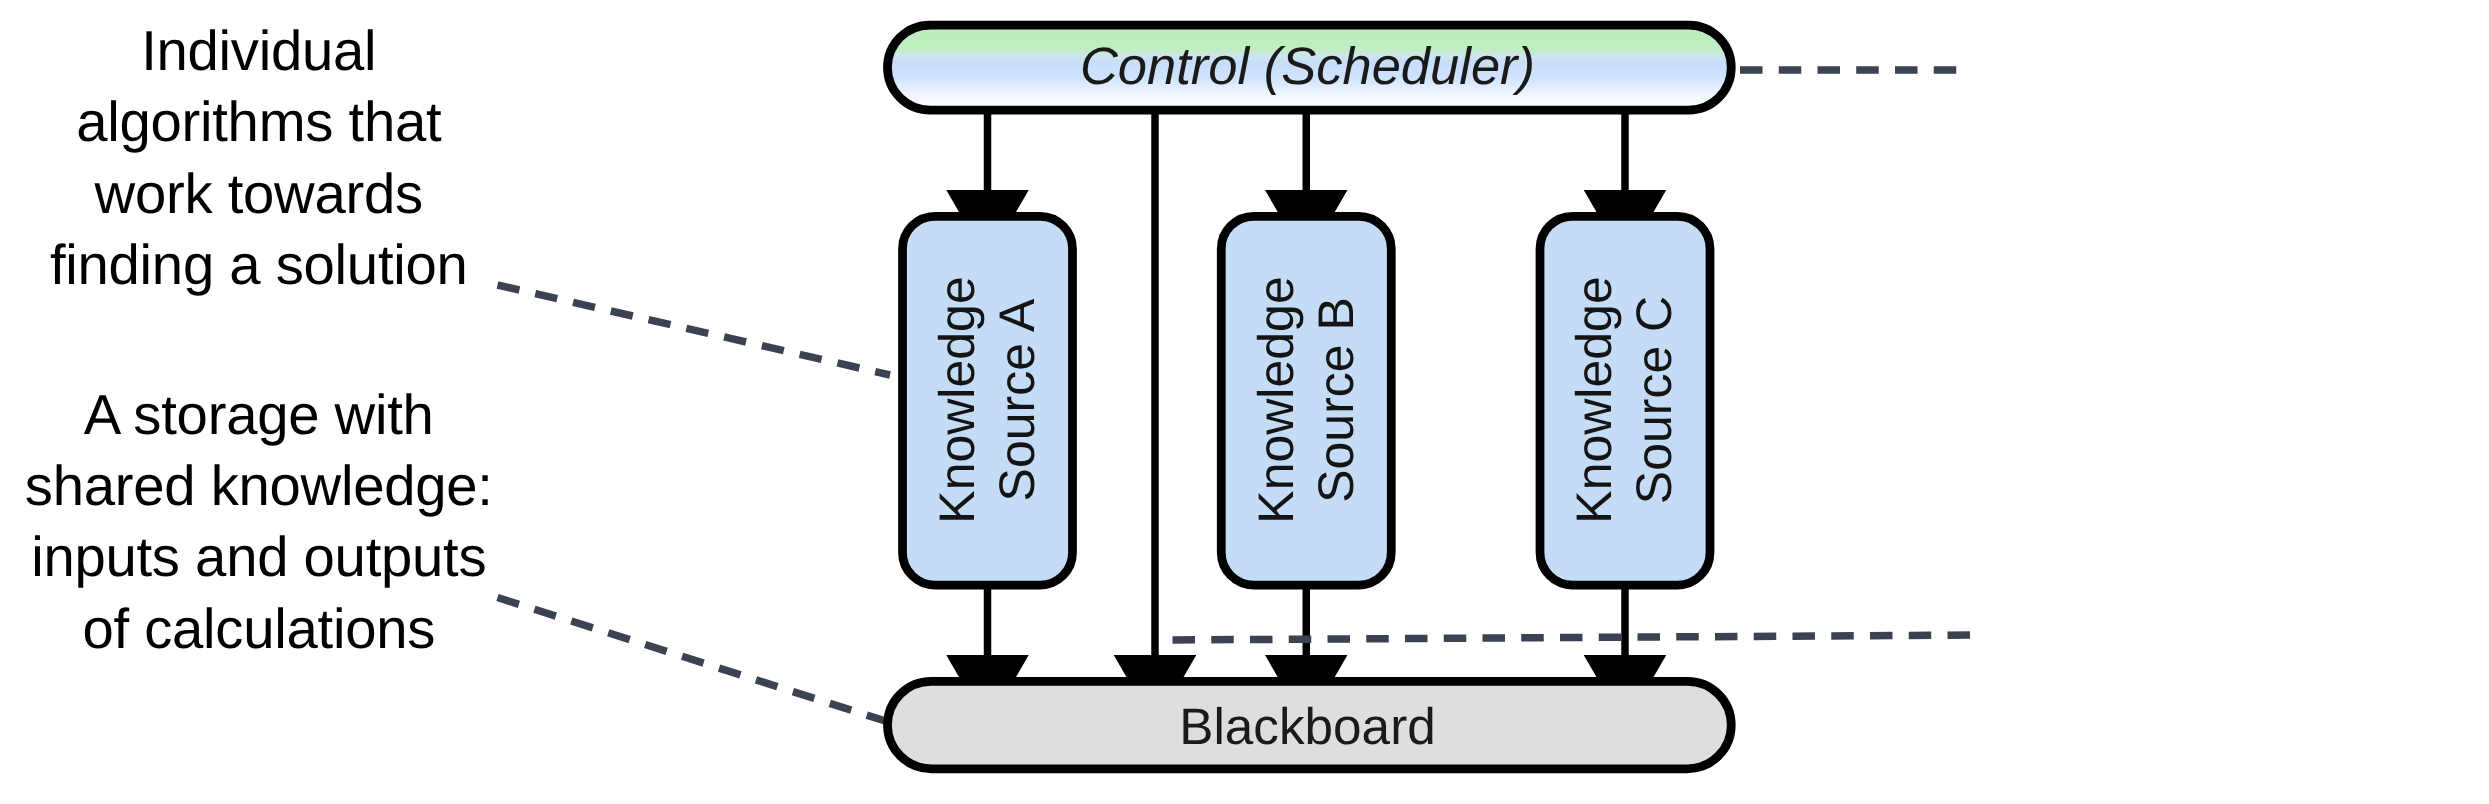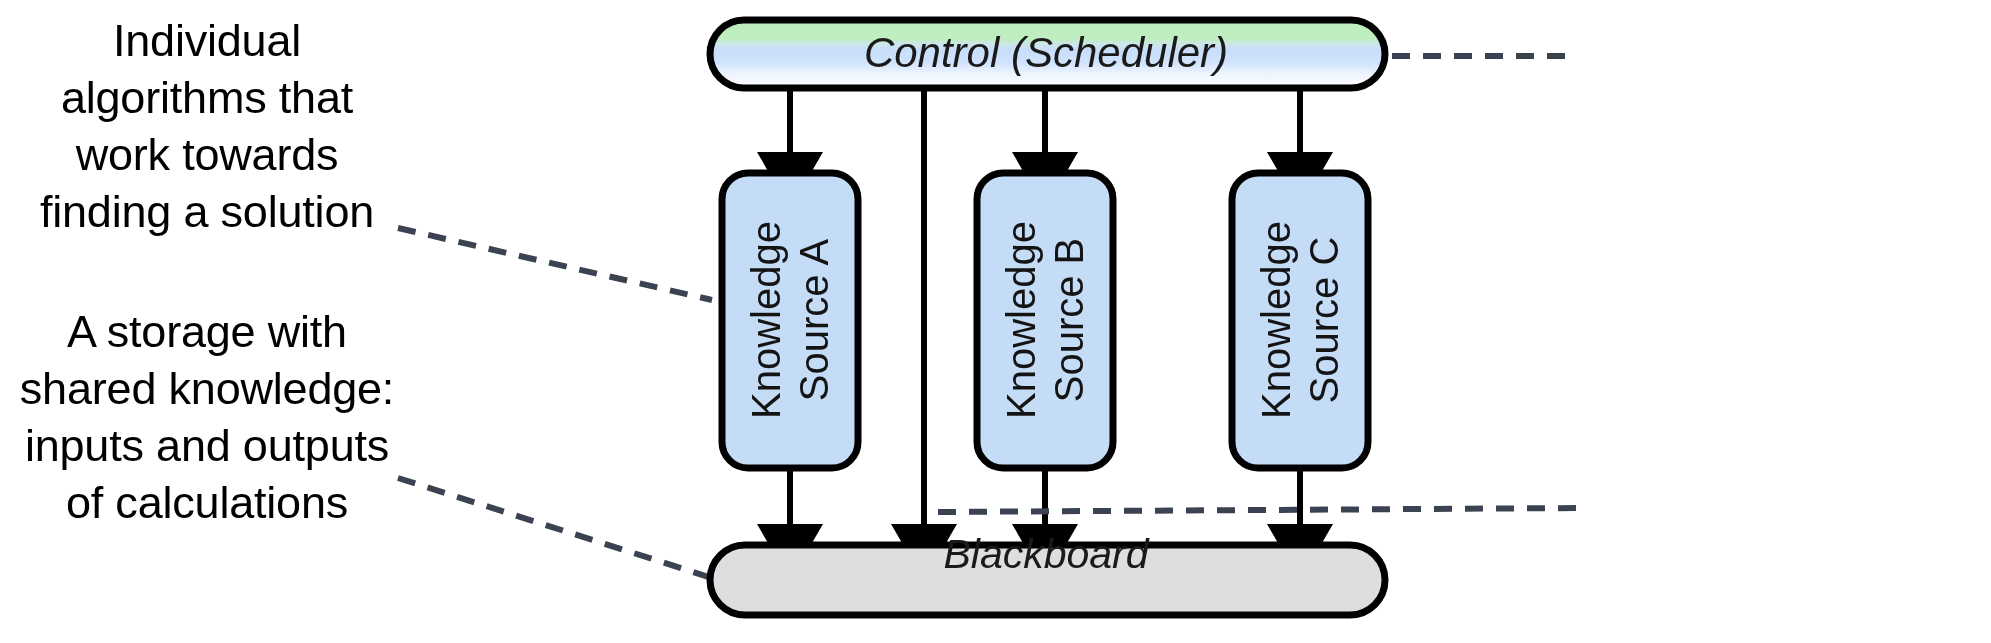--- a/index.html
+++ b/index.html
@@ -57,22 +57,22 @@
     color: #1a1a1a;
     text-align: center;
     white-space: pre-line;
     pointer-events: none;
   }
   #label-control {
     left: 710px; top: 29px; width: 672px;
     font-size: 42px; line-height: 48px; font-style: italic;
   }
   #label-blackboard {
-    left: 710px; top: 530px; width: 672px;
-    font-size: 41px; line-height: 48px; font-style: italic;
+    left: 710px; top: 557px; width: 672px;
+    font-size: 41px; line-height: 48px;
   }
   .ks-label {
     position: absolute;
     width: 300px;
     height: 96px;
     font-size: 40px;
     line-height: 48px;
     text-align: center;
     color: #141414;
     white-space: pre-line;

